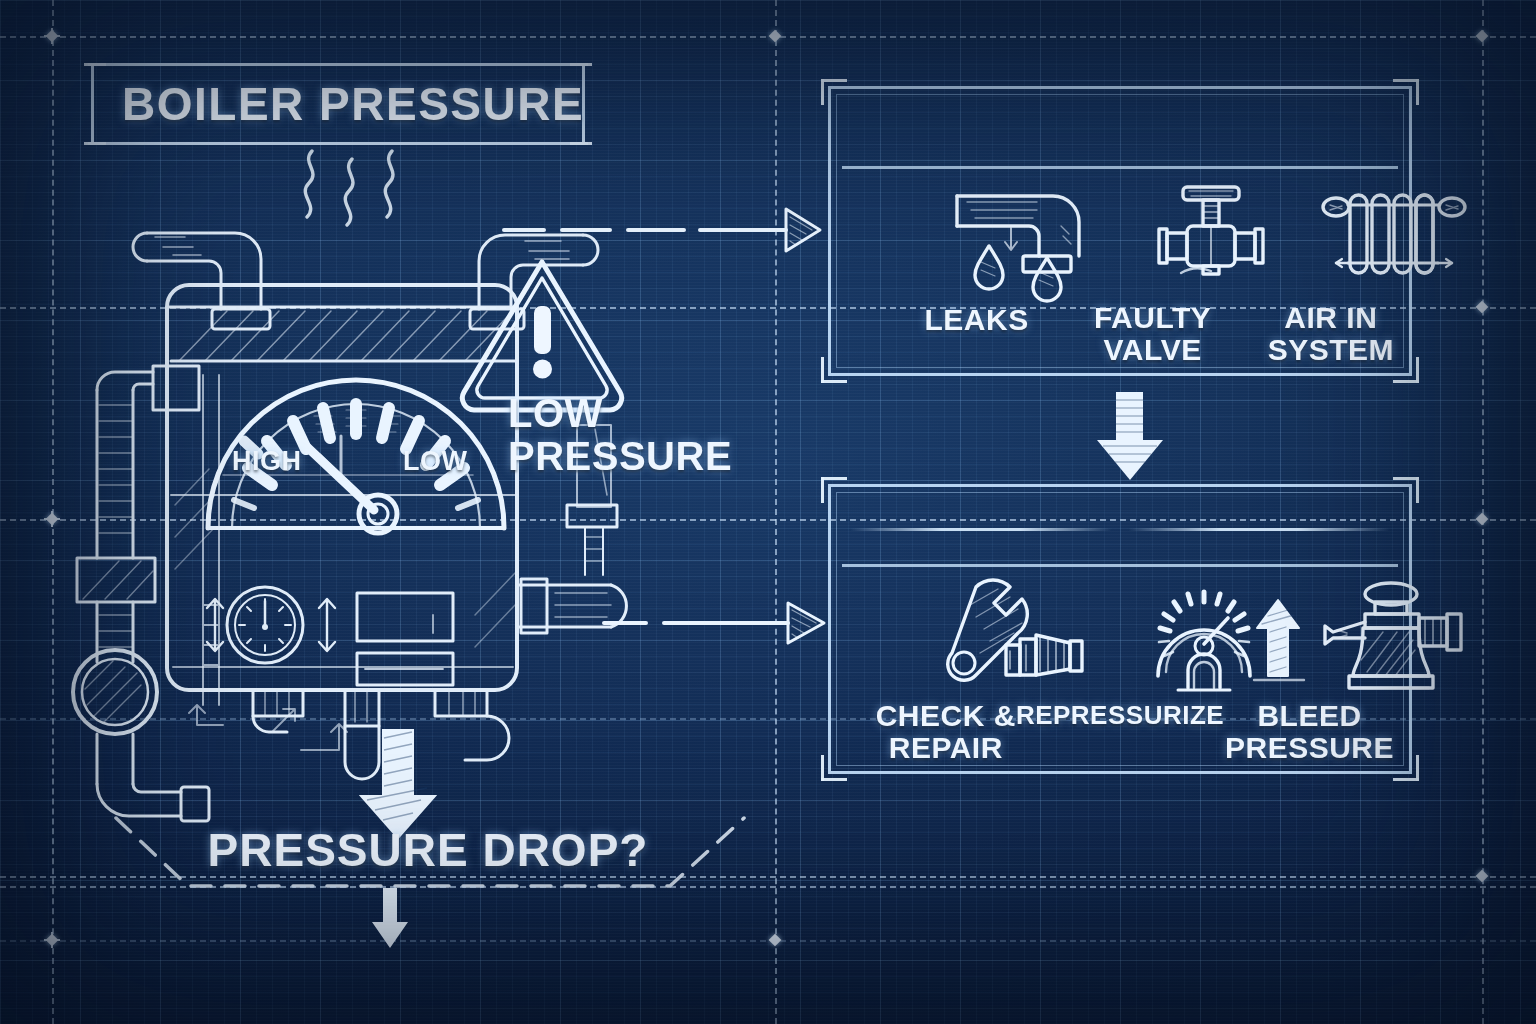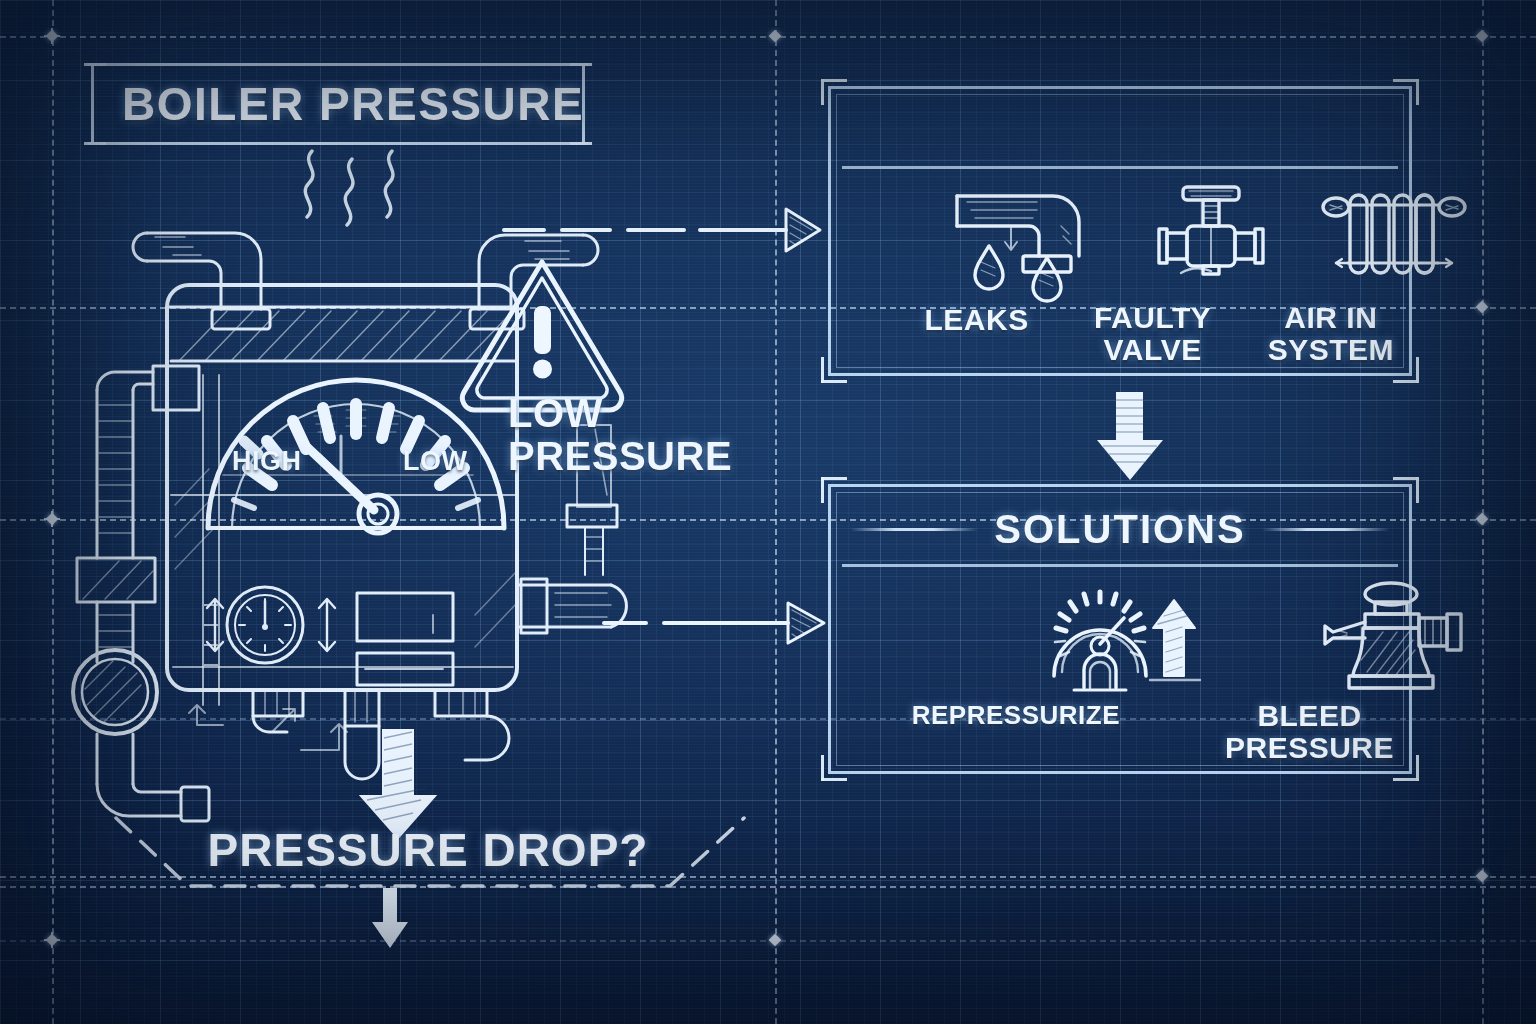--- a/index.html
+++ b/index.html
@@ -570,27 +570,53 @@
       <span style="left:0; bottom:0; width:26px; height:3px;"></span>
         <span style="left:0; bottom:0; width:3px; height:26px;"></span>
     </div>
     <div class="pcorner" style="right:-7px; bottom:-7px;">
       <span style="right:0; bottom:0; width:26px; height:3px;"></span>
         <span style="right:0; bottom:0; width:3px; height:26px;"></span>
     </div>
 
     <div class="panel-head">
       <div class="hr-line"></div>
-      <div class="panel-title glowtxt">SOLUTIONS</div>
       <div class="hr-line"></div>
     </div>
     <div class="panel-head-rule"></div>
 
     <div class="panel-items">
 
+      <div class="pitem">
+        <div class="picon">
+          <svg width="152" height="112" viewBox="0 0 152 112">
+            <g class="ink" stroke-width="3.4">
+
+              <path d="M36 8 a24 24 0 0 1 34 0 l-16 16 l12 12 l16 -16 a24 24 0 0 1 -4 34 L36 96 a16 16 0 0 1 -24 -22 Z"></path>
+              <circle cx="24" cy="84" r="11" stroke-width="3"></circle>
+              <g stroke-width="1.4" opacity=".5">
+                <path d="M30 26 l28 -16 M36 38 l34 -20 M44 50 l34 -20 M50 62 l32 -18 M40 74 l34 -20"></path>
+              </g>
+
+              <path d="M66 66 h14 v30 h-14 z"></path>
+              <path d="M80 60 h16 v36 h-16 z"></path>
+              <path d="M96 56 l34 8 v26 l-34 6 z"></path>
+              <path d="M130 62 h12 v30 h-12 z"></path>
+              <g stroke-width="1.6" opacity=".65">
+                <path d="M100 58 v34 M108 59 v33 M116 61 v31 M124 62 v30"></path>
+                <path d="M70 72 v18 M86 66 v26"></path>
+              </g>
+            </g>
+          </svg>
+        </div>
+        <div class="plabel glowtxt">
+          <div>CHECK &amp;</div>
+          <div>REPAIR</div>
+        </div>
+      </div>
 
       <div class="pitem">
         <div class="picon">
           <svg width="160" height="112" viewBox="0 0 160 112">
             <g class="ink" stroke-width="3.4">
               <path d="M14 96 A46 46 0 1 1 106 96" stroke-width="3.6"></path>
               <path d="M22 92 A38 38 0 1 1 98 92" stroke-width="2.4" opacity=".75"></path>
               <g stroke-width="5">
                 <path d="M60 12 v10 M44 14 l3 10 M76 14 l-3 10 M30 22 l6 9 M90 22 l-6 9
                          M20 34 l9 6 M100 34 l-9 6 M16 48 l10 3 M104 48 l-10 3"></path>

